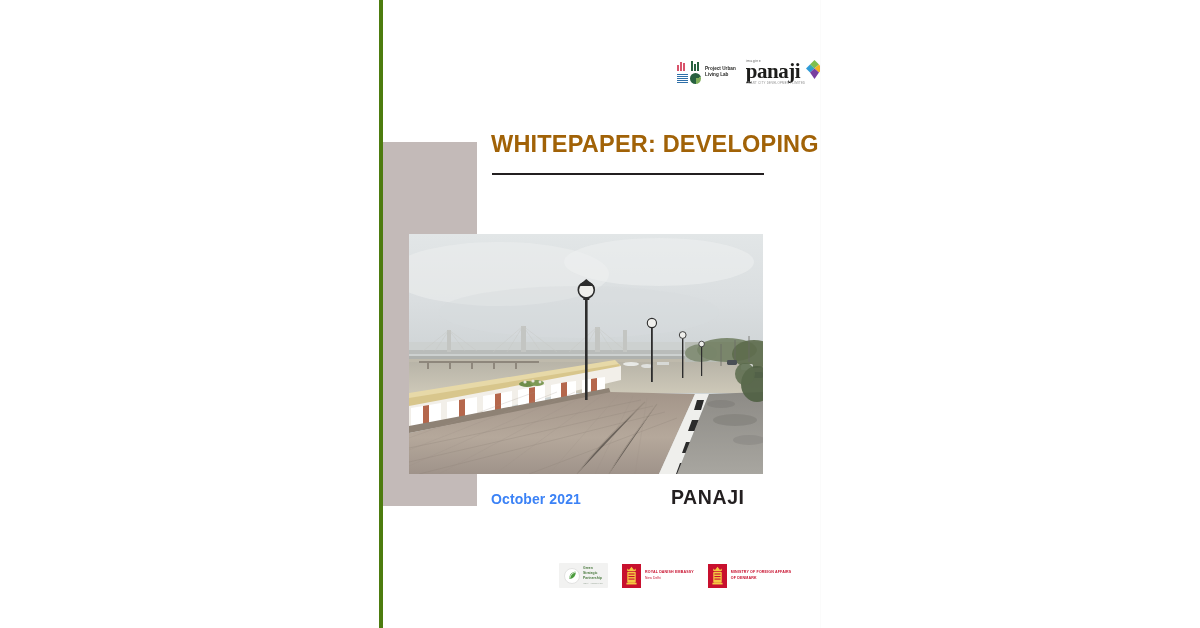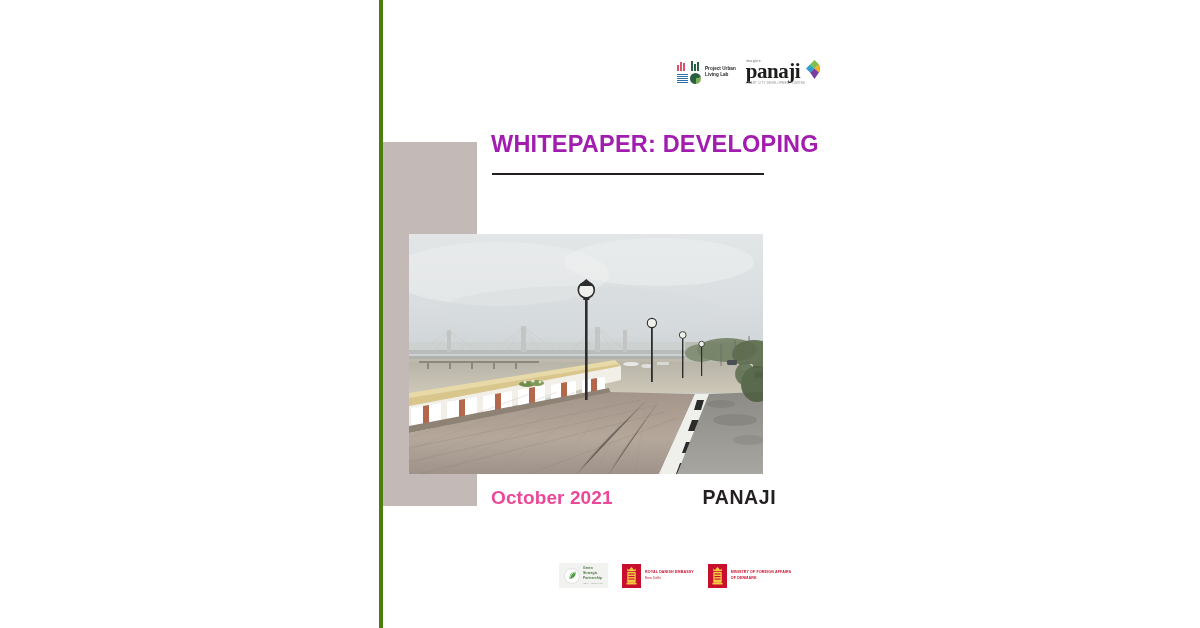--- a/index.html
+++ b/index.html
@@ -164,21 +164,21 @@
   .title-wrap {
     position: absolute;
     left: 108px;
     top: 128px;
     width: 330px;
   }
   .title-line {
     font-size: 23.5px;
     font-weight: bold;
     letter-spacing: 0.2px;
-    color: #a21caf;
+    color: #a16207;
     line-height: 1.43;
     white-space: nowrap;
   }
   .title-rule {
     margin-top: 11px;
     margin-left: 1px;
     width: 272px;
     height: 2px;
     background: #231f20;
   }
@@ -198,23 +198,23 @@
   
   .caption-row {
     position: absolute;
     left: 108px;
     top: 486px;
     width: 300px;
     display: flex;
     align-items: baseline;
   }
   .caption-date {
-    font-size: 19px;
-    font-weight: bold;
-    color: #ec4899;
+    font-size: 14px;
+    font-weight: bold;
+    color: #3b82f6;
     letter-spacing: 0.1px;
   }
   .caption-city {
     font-size: 19.5px;
     font-weight: bold;
     color: #231f20;
     letter-spacing: 0.6px;
     margin-left: 90px;
   }
 

